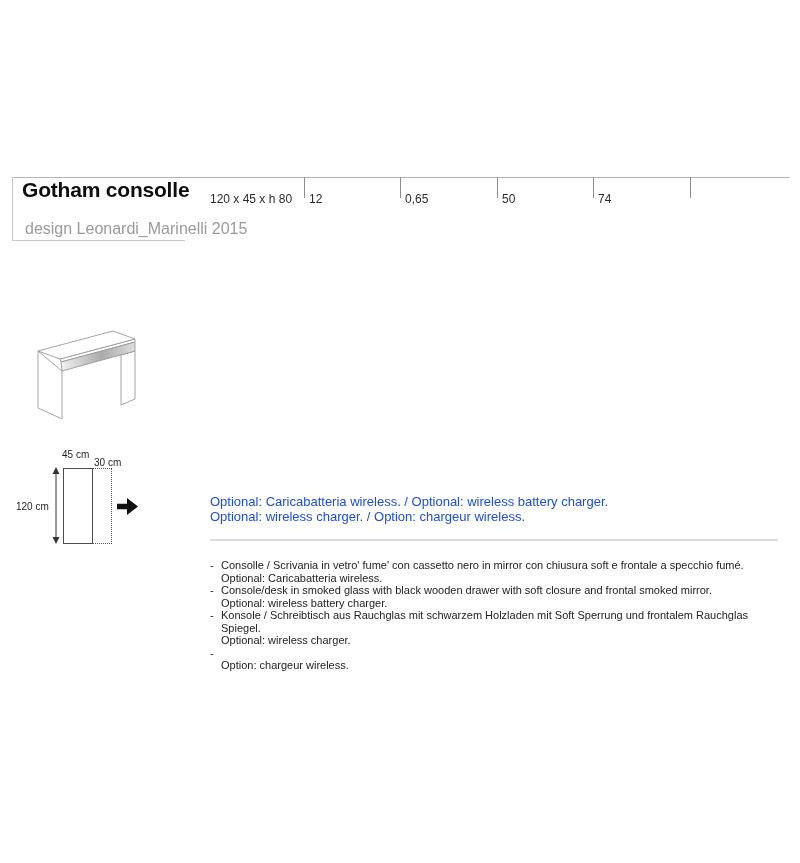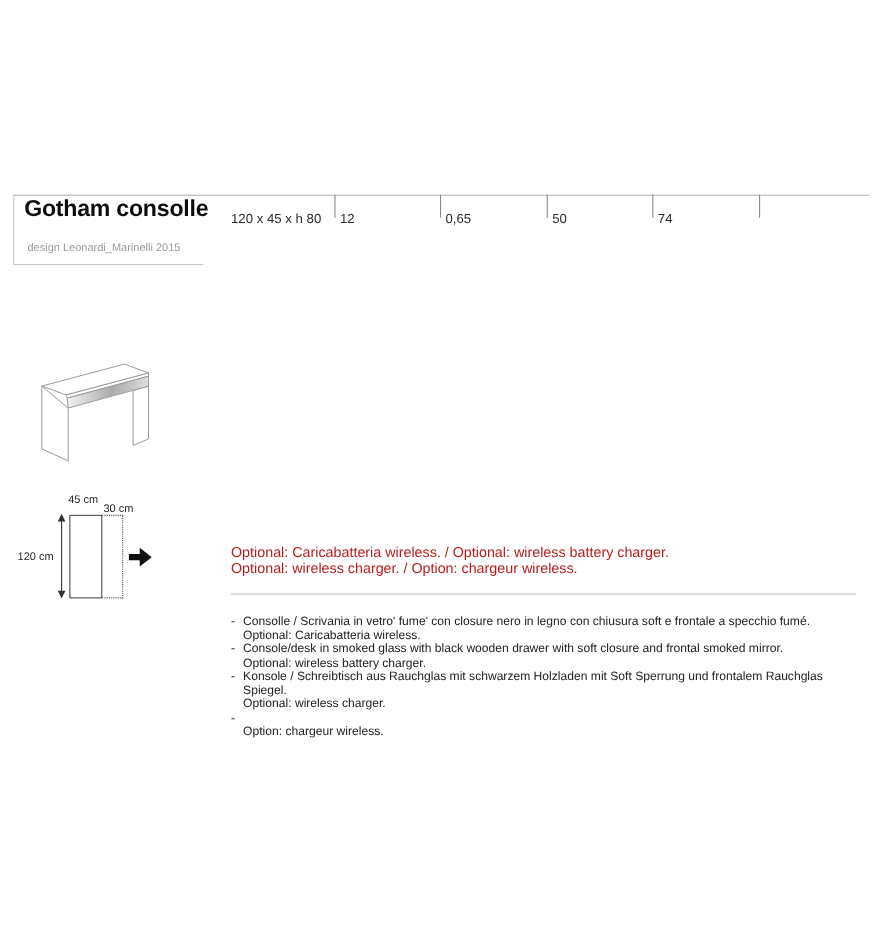--- a/index.html
+++ b/index.html
@@ -25,21 +25,21 @@
     position: absolute; left: 12px; top: 240px;
     width: 173px; height: 1px; background: #c9c9c9;
   }
   .product-title {
     position: absolute; left: 22px; top: 178px;
     font-size: 21px; font-weight: bold; letter-spacing: -0.2px;
     color: #0d0d0d; white-space: nowrap;
   }
   .design-credit {
     position: absolute; left: 25px; top: 220px;
-    font-size: 10px; color: #9a9a9a; white-space: nowrap;
+    font-size: 16px; color: #9a9a9a; white-space: nowrap;
   }
 
   
   .spec-cell {
     position: absolute; top: 192px;
     font-size: 12px; color: #2b2b2b; white-space: nowrap;
   }
   .cell-0 { left: 210px; }
   .cell-1 { left: 309px; }
   .cell-2 { left: 405px; text-align: center; }
@@ -70,21 +70,21 @@
   .dim-label { position: absolute; font-size: 10px; color: #1f1f1f; white-space: nowrap; }
   .label-45  { left: 62px;  top: 449px; }
   .label-30  { left: 94px;  top: 457px; }
   .label-120 { left: 16px;  top: 501px; }
   .v-arrow   { position: absolute; left: 51px; top: 467px; }
   .big-arrow { position: absolute; left: 117px; top: 498px; }
 
   
   .optional-note {
     position: absolute; left: 210px; top: 495px;
-    font-size: 13px; line-height: 14.5px; color: #b91c1c; white-space: nowrap;
+    font-size: 13px; line-height: 14.5px; color: #1d4ed8; white-space: nowrap;
   }
 
   
   .mid-rule {
     position: absolute; left: 210px; top: 539px;
     width: 568px; height: 2px; background: #dcdcdc;
   }
 
   
   .desc-list {
@@ -159,21 +159,21 @@
     <div>Optional: Caricabatteria wireless. / Optional: wireless battery charger.</div>
     <div>Optional: wireless charger. / Option: chargeur wireless.</div>
   </div>
 
   <div class="mid-rule"></div>
 
   <div class="desc-list">
     <div class="desc-item">
       <span class="desc-bullet">-</span>
       <span class="desc-body">
-        <span>Consolle / Scrivania in vetro' fume' con closure nero in legno con chiusura soft e frontale a specchio fumé.</span><br>
+        <span>Consolle / Scrivania in vetro' fume' con cassetto nero in mirror con chiusura soft e frontale a specchio fumé.</span><br>
         <span>Optional: Caricabatteria wireless.</span>
       </span>
     </div>
     <div class="desc-item">
       <span class="desc-bullet">-</span>
       <span class="desc-body">
         <span>Console/desk in smoked glass with black wooden drawer with soft closure and frontal smoked mirror.</span><br>
         <span>Optional: wireless battery charger.</span>
       </span>
     </div>

